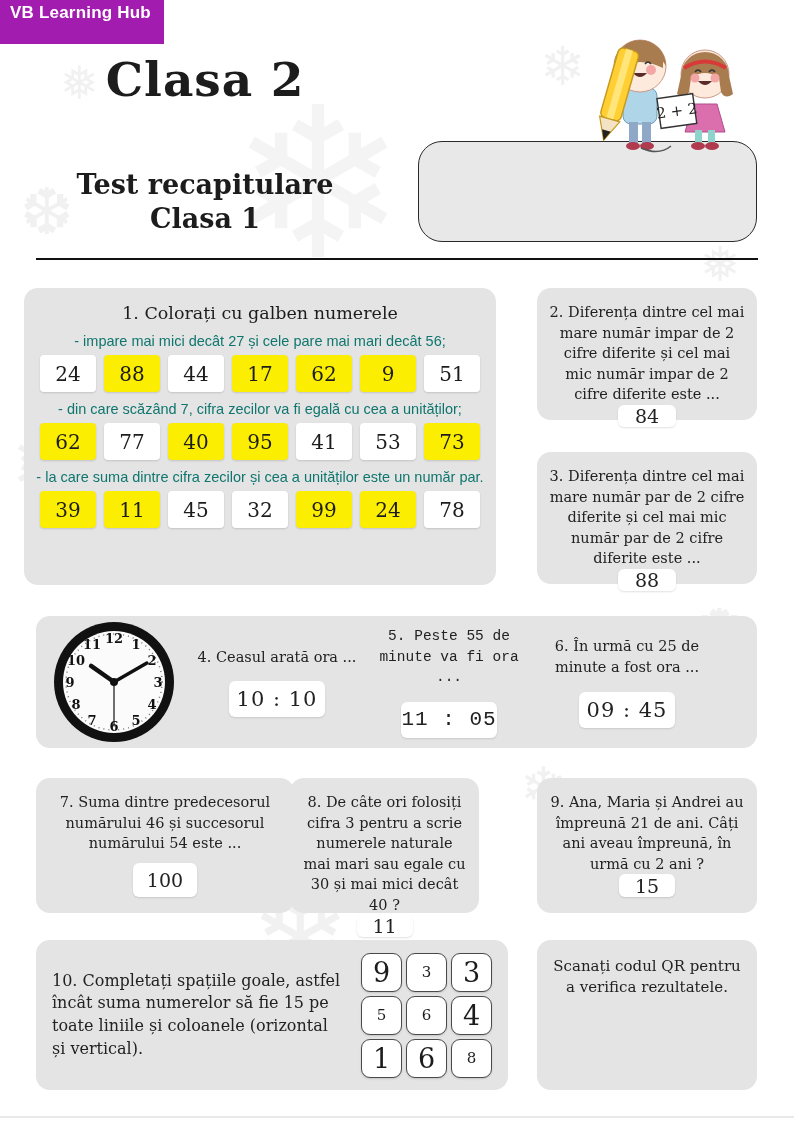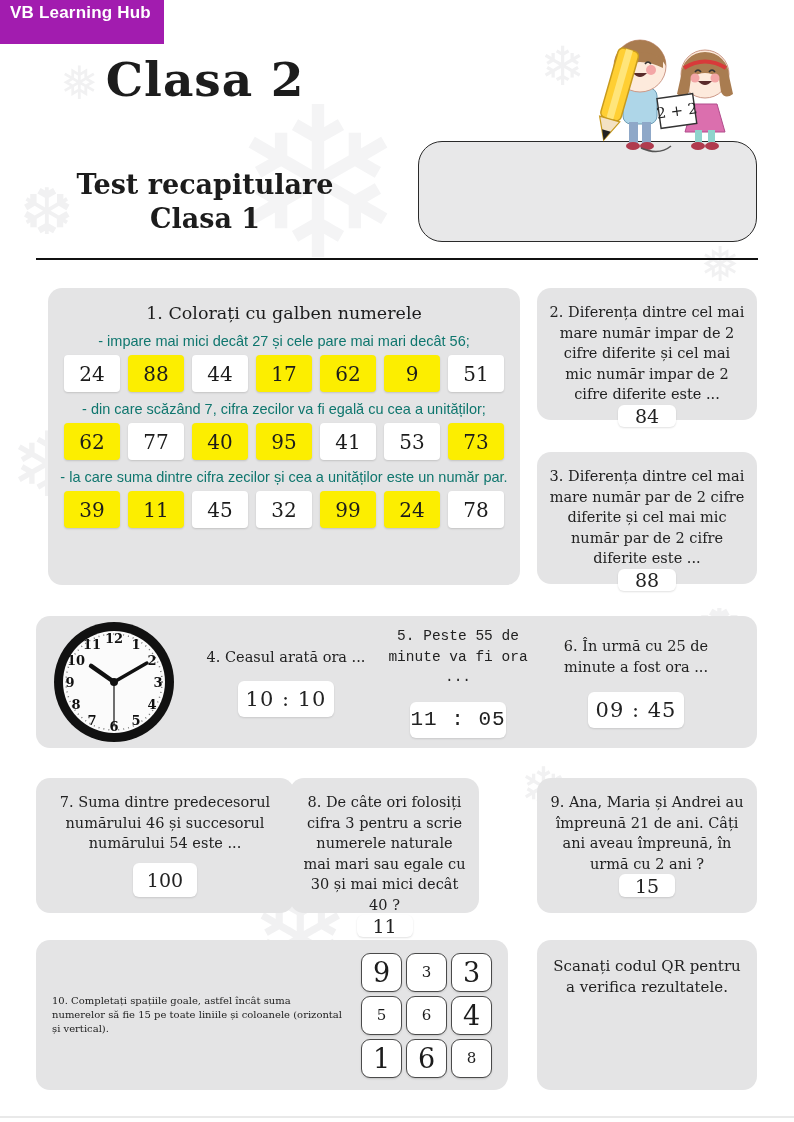--- a/index.html
+++ b/index.html
@@ -112,21 +112,21 @@
       <path d="M153 55 q7 8 14 0 z" fill="#5a2b2b"></path>
       <g transform="rotate(-8 132 86)">
         <rect x="114" y="70" width="36" height="30" fill="#fff" stroke="#333" stroke-width="1.4"></rect>
         <text x="132" y="90" font-size="15" text-anchor="middle" fill="#222" font-family="DejaVu Serif, serif">2 + 2</text>
       </g>
     </g>
   </svg>
 
   <div class="divider"></div>
 
-  <div class="card" style="left:48px;top:288px;width:472px;height:297px;">
+  <div class="card" style="left:24px;top:288px;width:472px;height:297px;">
     <div class="ex1-title">1. Colorați cu galben numerele</div>
 
     <div class="instr">- impare mai mici decât 27 și cele pare mai mari decât 56;</div>
     <div class="cellrow">
       <div class="cell">24</div>
       <div class="cell yellow">88</div>
       <div class="cell">44</div>
       <div class="cell yellow">17</div>
       <div class="cell yellow">62</div>
       <div class="cell yellow">9</div>
@@ -187,21 +187,21 @@
           <text x="42" y="31">11</text>
         </g>
         <g stroke="#111" stroke-linecap="round">
           <line x1="64" y1="64" x2="64" y2="36" stroke-width="4.5" transform="rotate(305 64 64)"></line>
           <line x1="64" y1="64" x2="64" y2="26" stroke-width="3.5" transform="rotate(60 64 64)"></line>
           <line x1="64" y1="64" x2="64" y2="20" stroke-width="1.2" transform="rotate(180 64 64)"></line>
         </g>
         <circle cx="64" cy="64" r="4" fill="#111"></circle>
       </svg>
 
-      <div class="clockcol" style="width:168px;margin-left:24px;">
+      <div class="clockcol" style="width:168px;margin-left:15px;">
         <div class="qtext">4. Ceasul arată ora ...</div>
         <div class="answer time">10 : 10</div>
       </div>
       <div class="clockcol" style="width:160px;margin-left:8px;font-family:Liberation Mono, monospace;">
         <div class="qtext">5. Peste 55 de minute va fi ora ...</div>
         <div class="answer time">11 : 05</div>
       </div>
       <div class="clockcol" style="width:180px;margin-left:8px;">
         <div class="qtext">6. În urmă cu 25 de minute a fost ora ...</div>
         <div class="answer time">09 : 45</div>
@@ -219,21 +219,21 @@
     <div class="answer" style="width:56px;height:34px;">11</div>
   </div>
 
   <div class="card smallcard" style="left:537px;top:778px;width:220px;height:135px;">
     <div class="qtext">9. Ana, Maria și Andrei au împreună 21 de ani. Câți ani aveau împreună, în urmă cu 2 ani ?</div>
     <div class="answer" style="width:56px;height:34px;">15</div>
   </div>
 
   <div class="card" style="left:36px;top:940px;width:472px;height:150px;">
     <div class="ex10wrap">
-      <div class="qtext" style="width:292px;text-align:left;font-size:10px;">10. Completați spațiile goale, astfel încât suma numerelor să fie 15 pe toate liniile și coloanele (orizontal și vertical).</div>
+      <div class="qtext" style="width:292px;text-align:left;font-size:16px;">10. Completați spațiile goale, astfel încât suma numerelor să fie 15 pe toate liniile și coloanele (orizontal și vertical).</div>
       <div class="mgrid">
         <div class="mcell filled">9</div>
         <div class="mcell">3</div>
         <div class="mcell filled">3</div>
         <div class="mcell">5</div>
         <div class="mcell">6</div>
         <div class="mcell filled">4</div>
         <div class="mcell filled">1</div>
         <div class="mcell filled">6</div>
         <div class="mcell">8</div>

